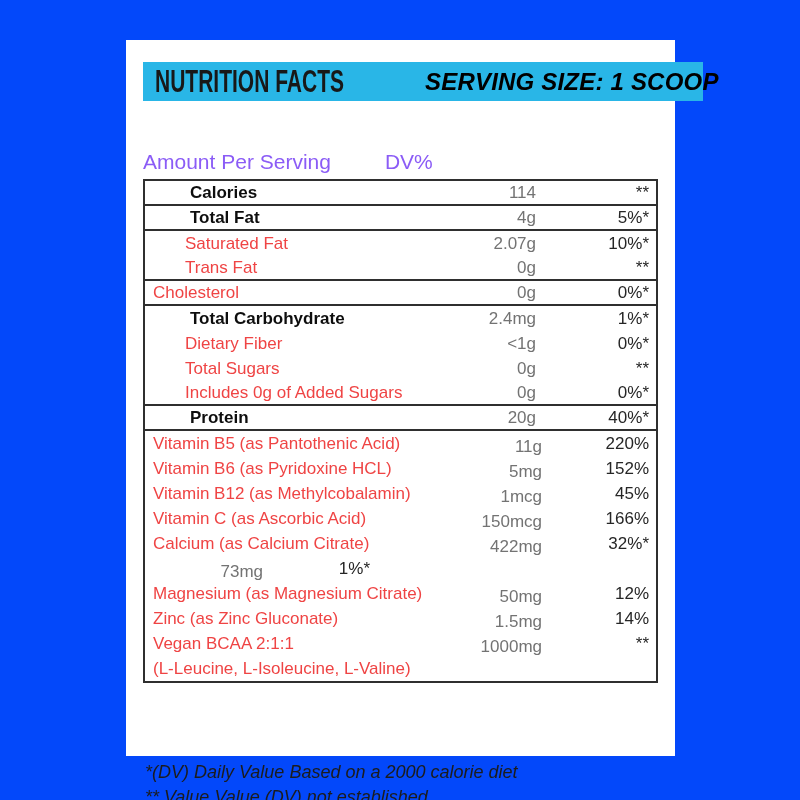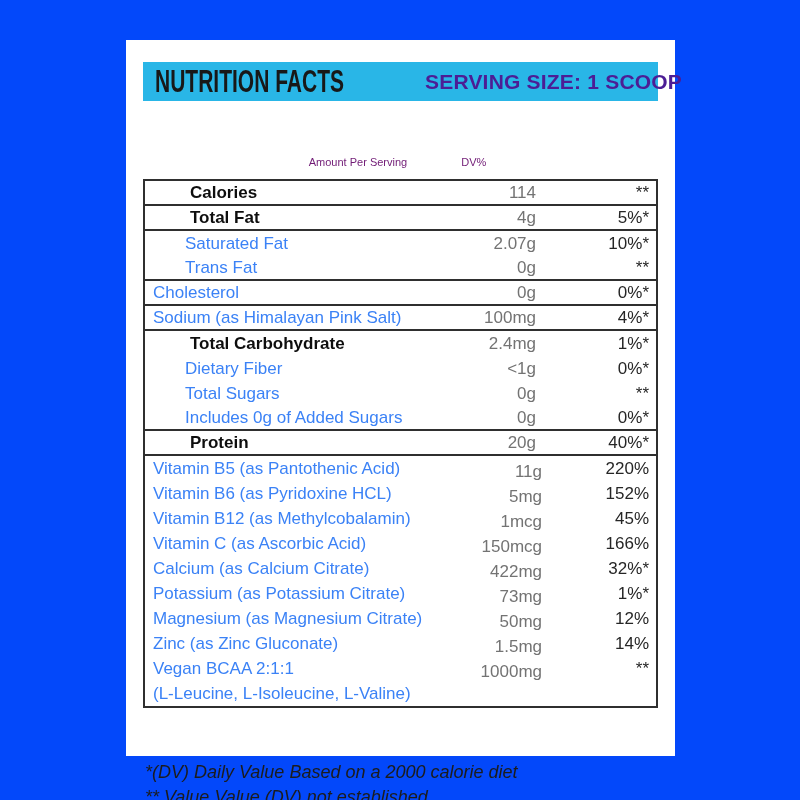--- a/index.html
+++ b/index.html
@@ -21,52 +21,53 @@
   }
   .card{
     position:absolute;
     left:126px; top:40px;
     width:549px; height:716px;
     background:var(--card);
   }
   .header-bar{
     position:absolute;
     left:17px; top:22px;
-    width:515px; height:39px;
+    width:560px; height:39px;
     background:var(--accent);
     display:flex;
     align-items:center;
     justify-content:space-between;
     padding:0 12px;
   }
   .brand-title{
     font-weight:bold;
     font-size:30px;
     letter-spacing:0px;
     color:#181818;
     transform:scale(0.70,1.02);
     transform-origin:left center;
     white-space:nowrap;
   }
   .serving{
     font-weight:bold;
-    font-size:21px;
-    color:#4c1d95;
+    font-size:24px;
+    color:#000000;
     letter-spacing:0.2px;
     white-space:nowrap;
+    font-style:italic;
   }
   .col-headers{
     position:absolute;
     left:17px; top:108px;
     width:515px; height:28px;
     display:flex;
     align-items:center;
-    justify-content:center;
-    font-size:11px;
-    color:#701a75;
+    justify-content:flex-start;
+    font-size:21px;
+    color:#8b5cf6;
     padding-right:6px;
   }
   .col-headers .amount-h{margin-right:54px;}
   .nf-table{
     position:absolute;
     left:17px; top:139px;
     width:515px;
     border:2px solid var(--border);
     background:var(--card);
   }
@@ -74,21 +75,21 @@
     display:flex;
     align-items:center;
     height:25px;
     font-size:17px;
   }
   .row.sep{border-bottom:2px solid var(--border);}
   .row .lbl{
     flex:1;
     padding-left:8px;
     white-space:nowrap;
-    color:#3b82f6;
+    color:#ef4444;
   }
   .row.bold .lbl{
     font-weight:bold;
     color:var(--text_strong);
     padding-left:45px;
   }
   .row.indent .lbl{padding-left:40px;}
   .row .amt{
     width:112px;
     text-align:right;
@@ -146,25 +147,20 @@
       <div class="row sep indent">
       <span class="lbl">Trans Fat</span>
       <span class="amt">0g</span>
       <span class="dv">**</span>
     </div>
       <div class="row sep">
       <span class="lbl">Cholesterol</span>
       <span class="amt">0g</span>
       <span class="dv">0%*</span>
     </div>
-      <div class="row sep">
-      <span class="lbl">Sodium (as Himalayan Pink Salt)</span>
-      <span class="amt">100mg</span>
-      <span class="dv">4%*</span>
-    </div>
       <div class="row bold">
       <span class="lbl">Total Carbohydrate</span>
       <span class="amt">2.4mg</span>
       <span class="dv">1%*</span>
     </div>
       <div class="row indent">
       <span class="lbl">Dietary Fiber</span>
       <span class="amt">&lt;1g</span>
       <span class="dv">0%*</span>
     </div>
@@ -202,21 +198,20 @@
       <span class="lbl">Vitamin C (as Ascorbic Acid)</span>
       <span class="amt">150mcg</span>
       <span class="dv">166%</span>
     </div>
       <div class="row sub">
       <span class="lbl">Calcium (as Calcium Citrate)</span>
       <span class="amt">422mg</span>
       <span class="dv">32%*</span>
     </div>
       <div class="row sub">
-      <span class="lbl">Potassium (as Potassium Citrate)</span>
       <span class="amt">73mg</span>
       <span class="dv">1%*</span>
     </div>
       <div class="row sub">
       <span class="lbl">Magnesium (as Magnesium Citrate)</span>
       <span class="amt">50mg</span>
       <span class="dv">12%</span>
     </div>
       <div class="row sub">
       <span class="lbl">Zinc (as Zinc Gluconate)</span>

